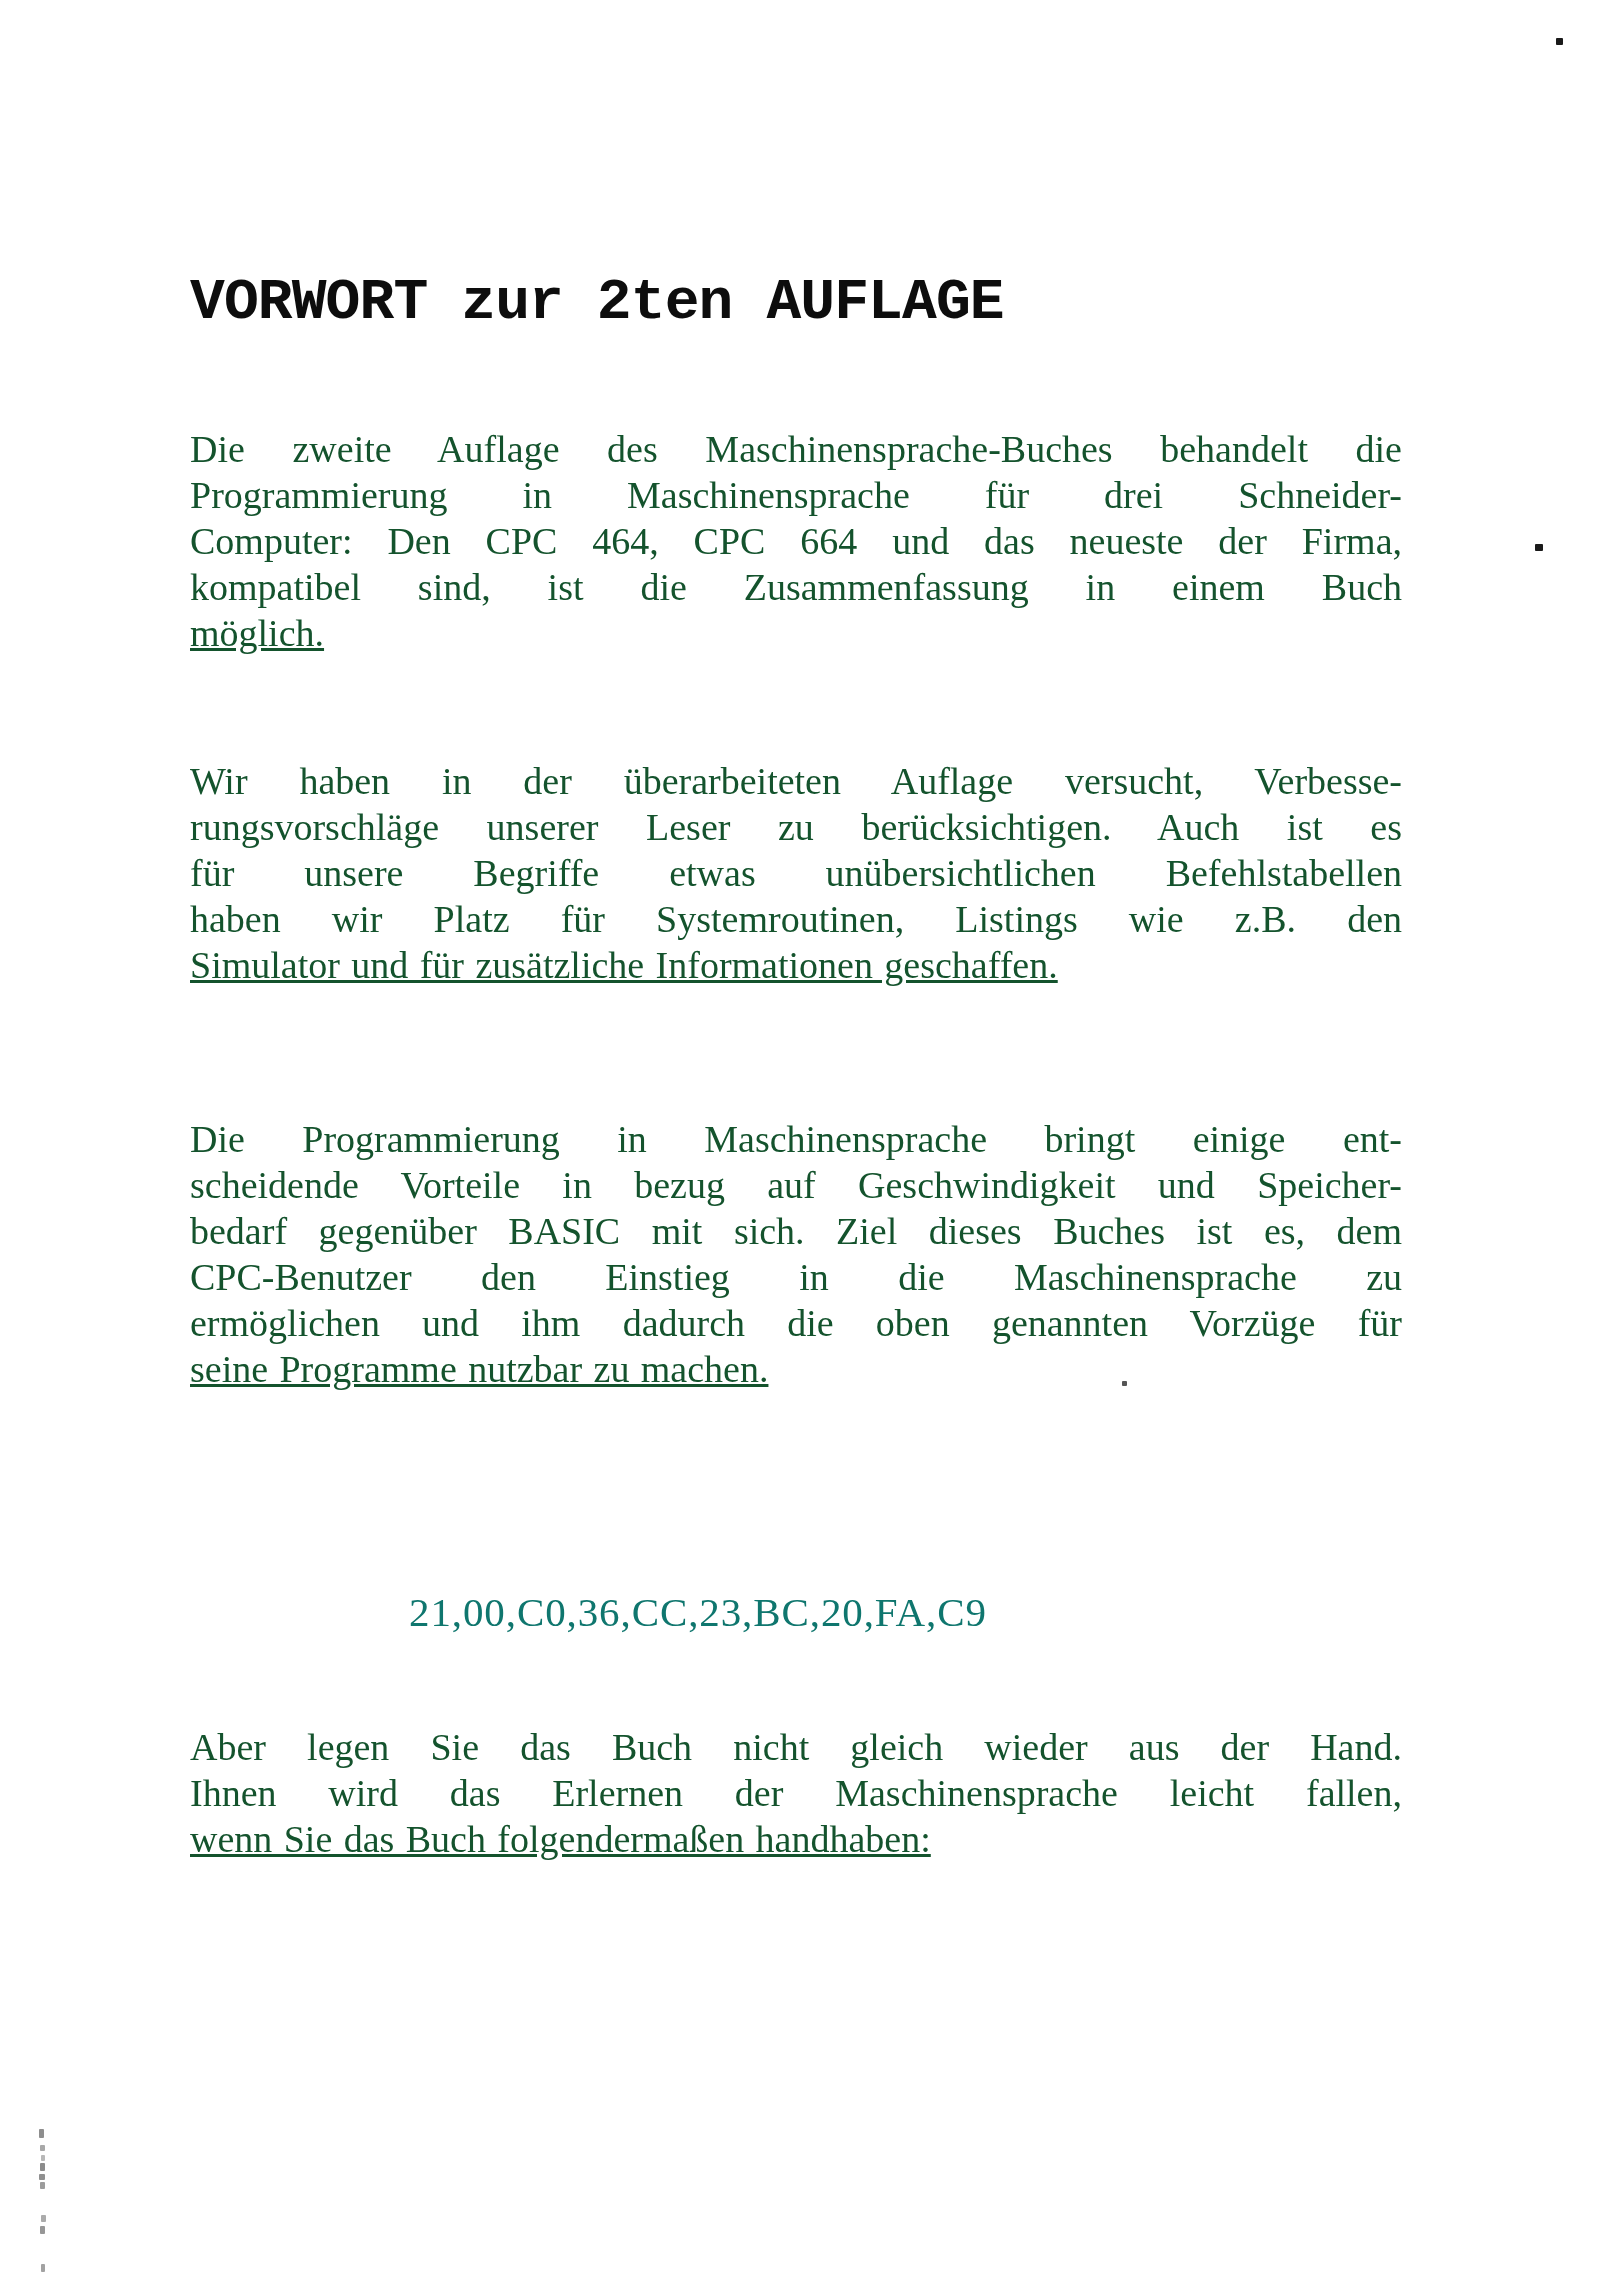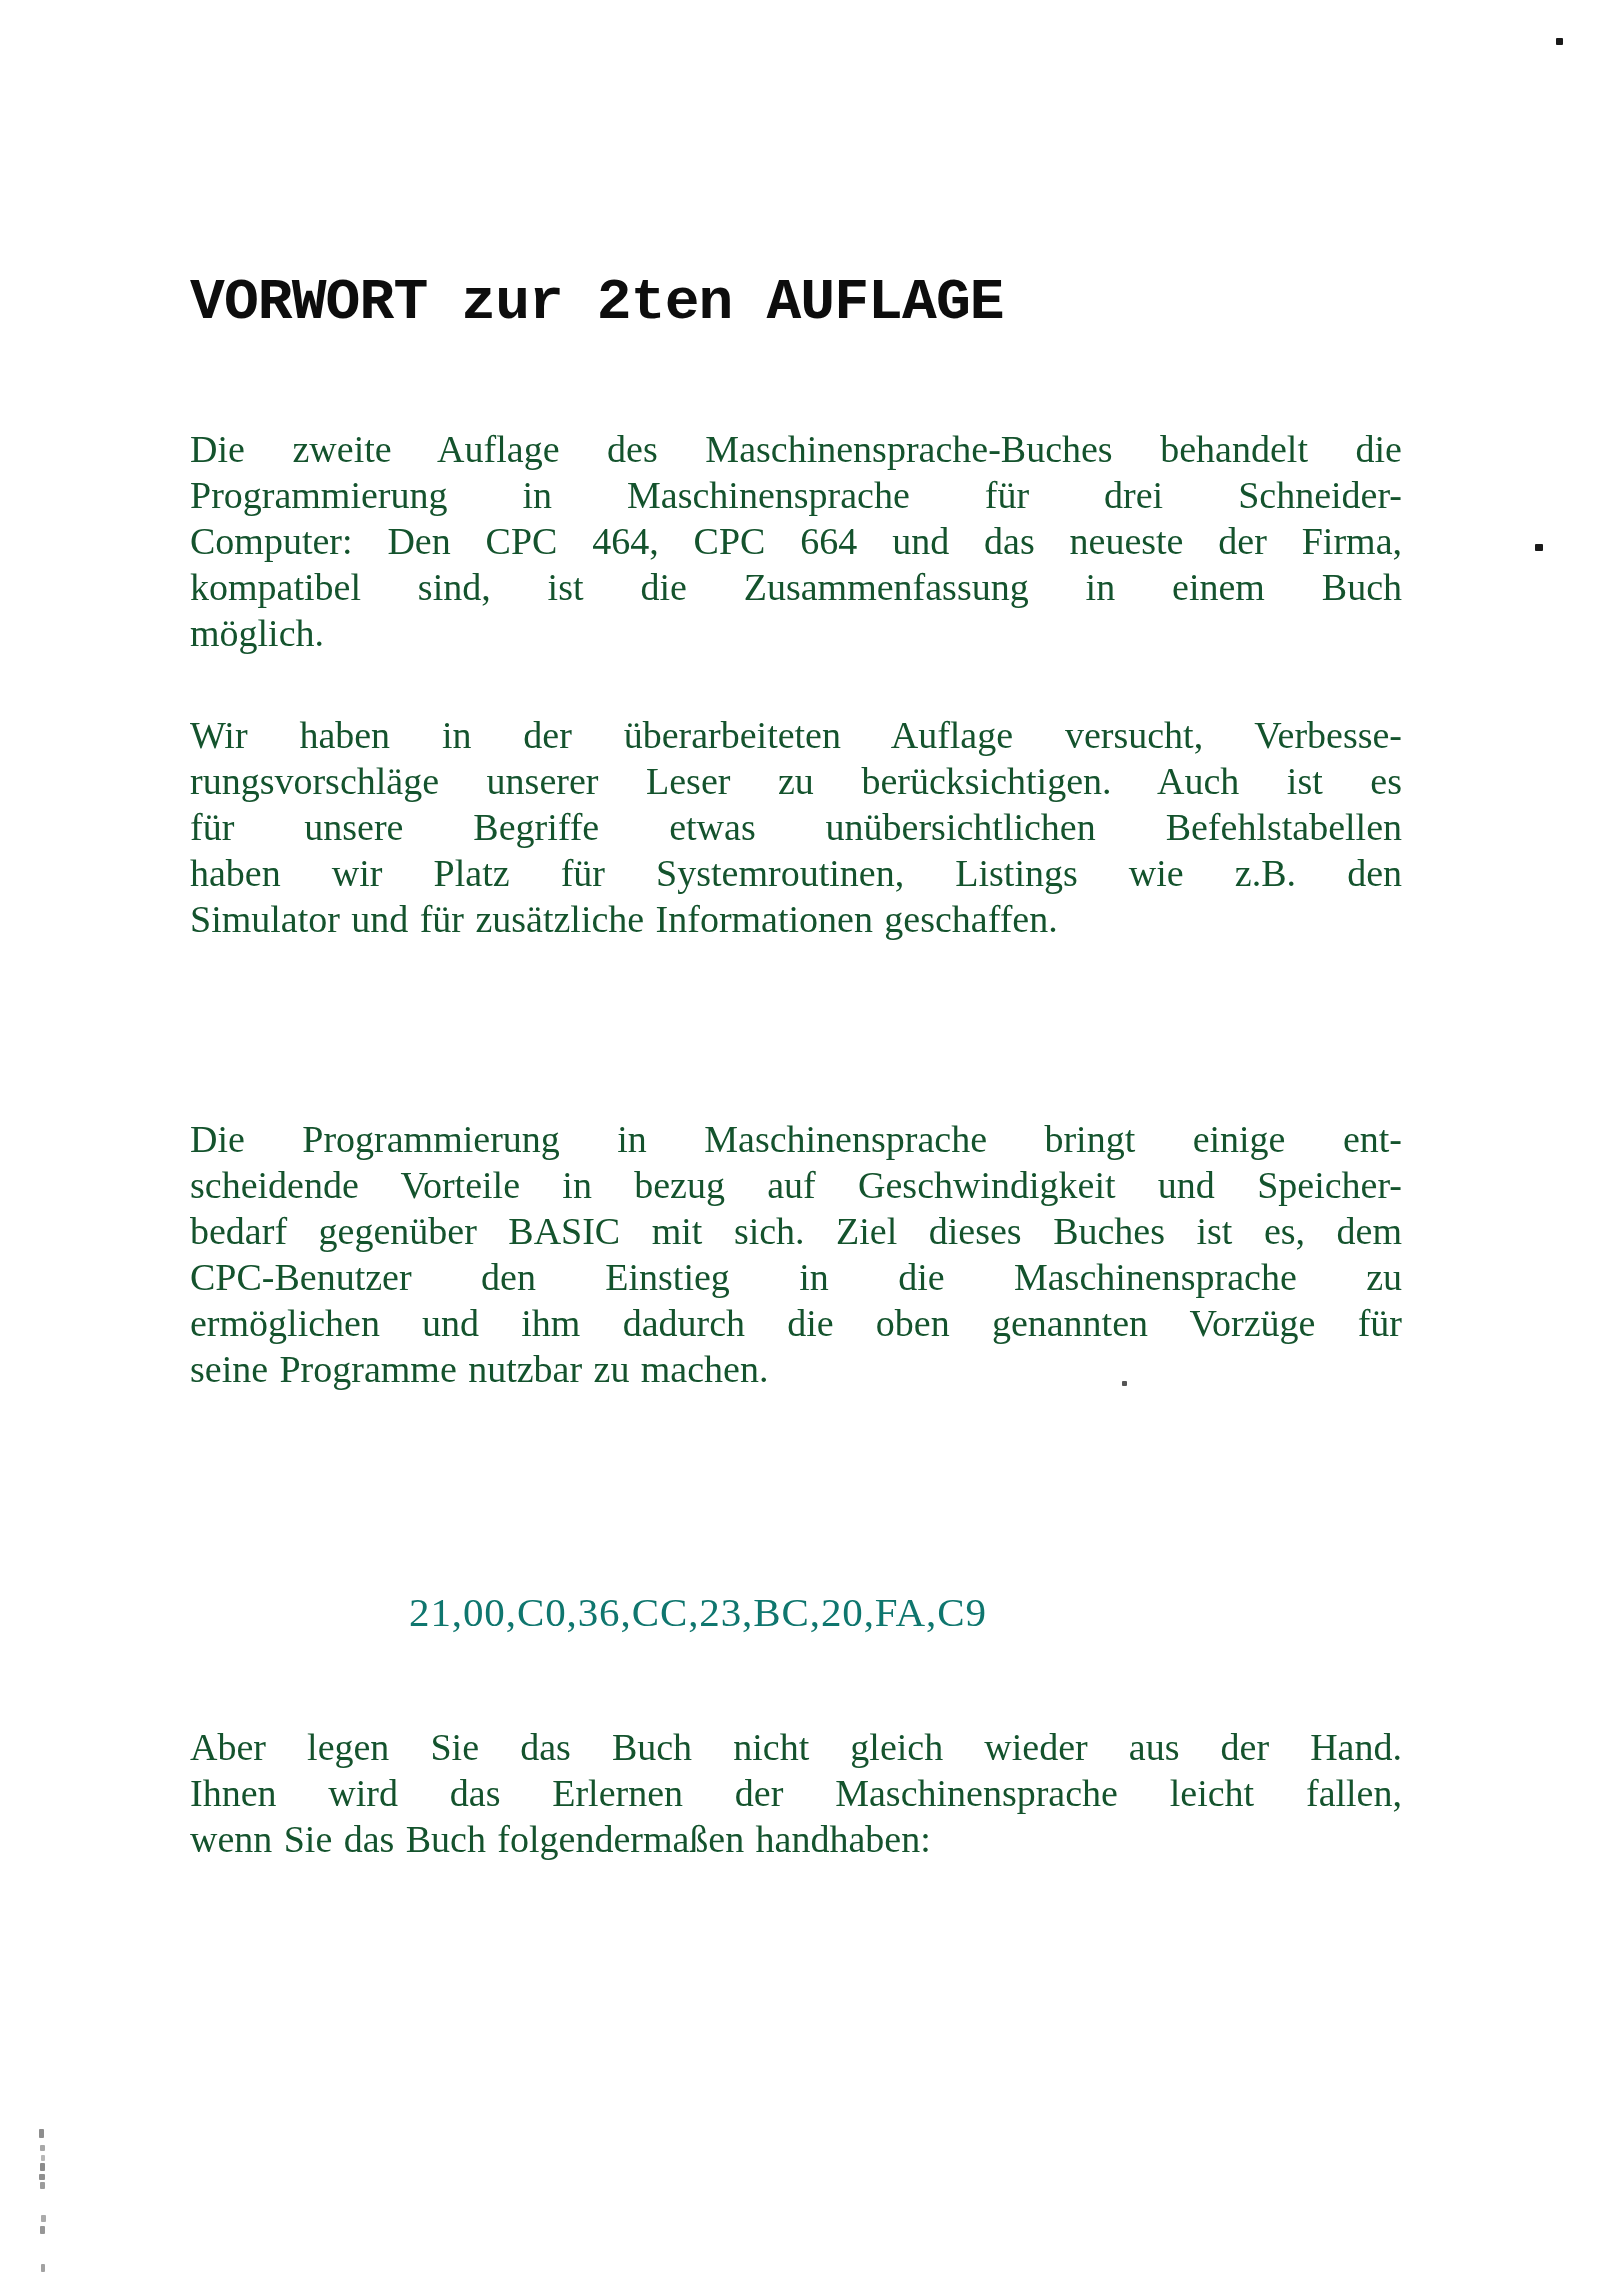--- a/index.html
+++ b/index.html
@@ -33,23 +33,24 @@
     line-height: 46px;
     word-spacing: 1.9px;
     color: #14532d;
   }
   .para .line {
     text-align: justify;
     text-align-last: justify;
   }
   .para .line.last {
     text-align-last: left;
+    text-decoration: underline;
   }
   .p1 { top: 426px; }
-  .p2 { top: 712px; }
+  .p2 { top: 758px; }
   .p3 { top: 1116px; }
   .p4 { top: 1441px; }
   .p5 { top: 1724px; }
   .codeline {
     position: absolute;
     left: 409px;
     top: 1589px;
     font-size: 41px;
     line-height: 46px;
     letter-spacing: 0.9px;

